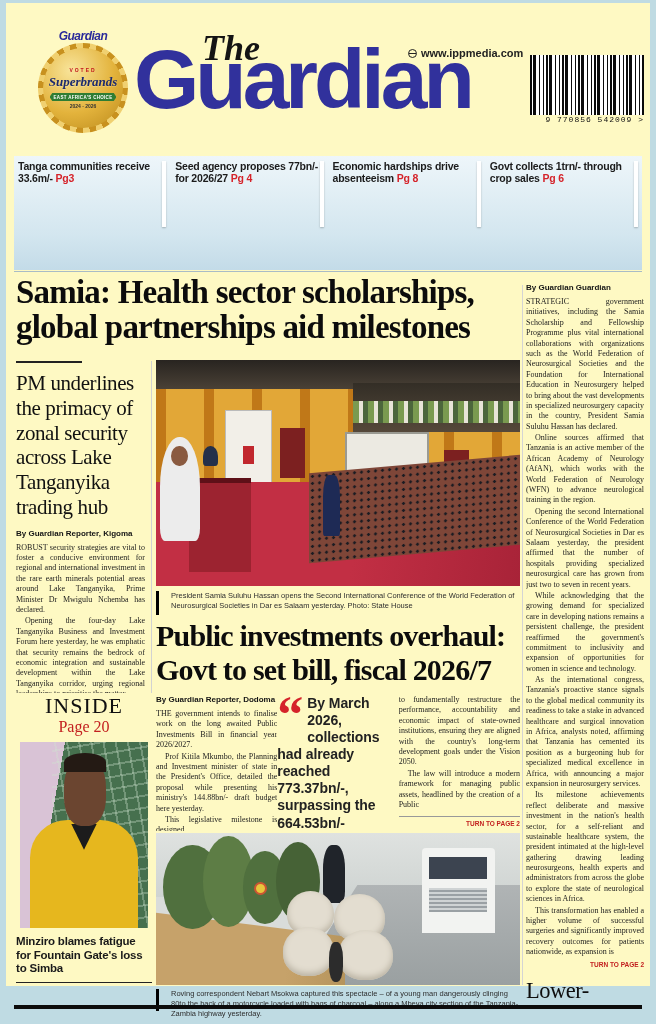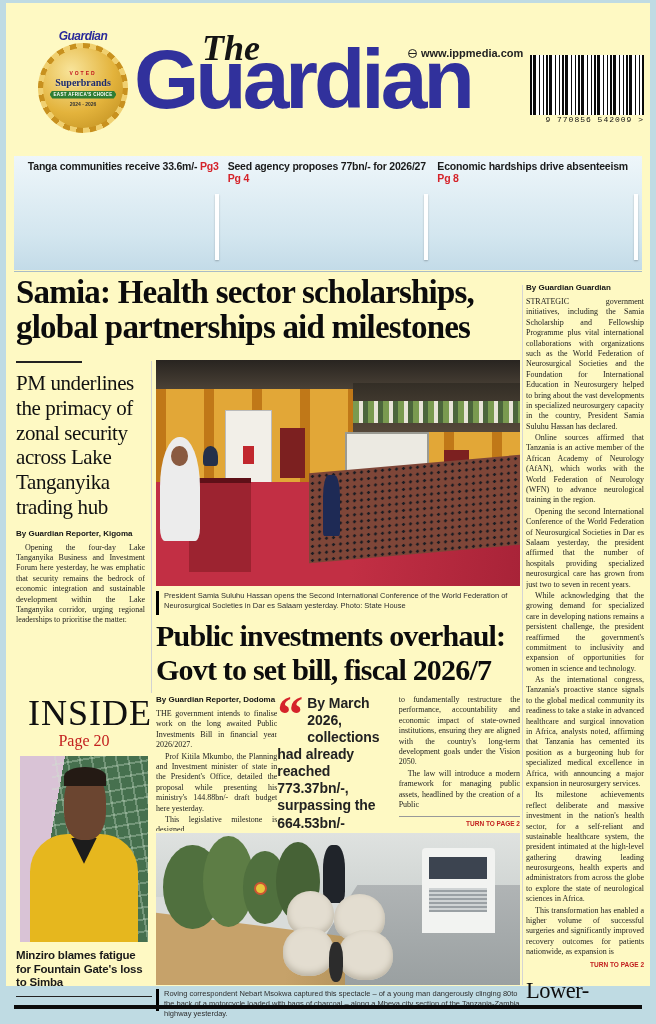--- a/index.html
+++ b/index.html
@@ -8,42 +8,42 @@
 
   
   .masthead{position:absolute;left:0;top:0;width:644px;height:128px;}
   .badge{position:absolute;left:24px;top:26px;width:106px;height:104px;text-align:center;}
   .badge-brand{font-size:12px;font-weight:bold;color:#2a2a9a;font-style:italic;letter-spacing:-.5px;}
   .seal-burst{position:absolute;left:8px;top:14px;width:90px;height:90px;border-radius:50%;
     background:repeating-conic-gradient(#c8911f 0deg 9deg,#f0d070 9deg 18deg);}
   .seal{position:absolute;left:13px;top:19px;width:80px;height:80px;border-radius:50%;
     background:radial-gradient(circle at 35% 28%,#f8e49a,#e3b33c 55%,#bb8a1c);display:flex;flex-direction:column;align-items:center;justify-content:center;}
   .seal-voted{font-size:5px;font-weight:bold;color:#c1121c;letter-spacing:2px;margin-bottom:1px;}
-  .seal-name{font-family:"Liberation Serif",serif;font-weight:bold;font-size:10px;color:#1c2a6e;text-shadow:0 1px 0 #fff3;}
+  .seal-name{font-family:"Liberation Serif",serif;font-style:italic;font-weight:bold;font-size:13px;color:#1c2a6e;text-shadow:0 1px 0 #fff3;}
   .seal-ribbon{margin-top:3px;background:#2f7d33;color:#fff;font-size:4.5px;font-weight:bold;padding:1.5px 4px;clip-path:polygon(4% 0,96% 0,100% 50%,96% 100%,4% 100%,0 50%);letter-spacing:.3px;}
   .seal-years{font-size:5px;font-weight:bold;color:#333;margin-top:2px;}
   .logo-the{position:absolute;left:196px;top:24px;font-family:"Liberation Serif",serif;font-style:italic;font-weight:bold;font-size:36px;color:#141414;}
   .logo-main{position:absolute;left:128px;top:34px;font-size:84px;font-weight:bold;letter-spacing:-4px;color:#31319c;line-height:1;}
   .website{position:absolute;left:402px;top:44px;font-size:11px;font-weight:bold;color:#222;display:flex;align-items:center;gap:4px;}
   .globe{width:9px;height:9px;border:1.5px solid #222;border-radius:50%;display:inline-block;position:relative;}
   .globe:after{content:"";position:absolute;left:0;top:3px;width:100%;height:1px;background:#222;}
   .barcode-wrap{position:absolute;left:524px;top:52px;width:114px;text-align:right;}
   .barcode{width:114px;height:60px;background:repeating-linear-gradient(90deg,#0a0a0a 0 2px,#fff 2px 3px,#0a0a0a 3px 6px,#fff 6px 9px,#0a0a0a 9px 10px,#fff 10px 13px,#0a0a0a 13px 14px,#fff 14px 16px);}
   .barcode-num{font-family:"Liberation Mono",monospace;font-size:8px;color:#111;letter-spacing:1px;}
 
   
   .infobar{position:absolute;left:8px;top:130px;width:628px;height:22px;border-top:2.5px solid #101010;border-bottom:1.5px solid #101010;display:flex;align-items:center;margin-top:24px;}
   .infobar span{font-size:8.5px;font-weight:bold;color:#1a1a1a;letter-spacing:.2px;}
   .info-issn{flex:1;}
   .info-country{width:160px;text-align:left;}
   .info-date{width:150px;text-align:center;}
 
   
   .teasers{position:absolute;left:8px;top:153px;width:628px;height:114px;background:linear-gradient(180deg,#eef6fa 0%,#d3e6ef 70%,#c3dbe8 100%);display:flex;gap:9px;padding:5px 4px 8px 4px;}
-  .teaser{flex:1;display:flex;flex-direction:column;align-items:flex-end;}
+  .teaser{flex:1;display:flex;}
   .teaser-head{font-size:10.5px;font-weight:bold;line-height:1.12;color:#1b1b1b;height:33px;letter-spacing:-.2px;}
   .pg{color:#d5232a;}
   .teaser-img{height:66px;border:2px solid #fff;position:relative;overflow:hidden;box-shadow:0 1px 2px rgba(0,0,0,.25);}
 
   
   .t1{background:linear-gradient(100deg,#e8d44a 0 12%,#7fb8a8 12% 45%,#57a096 45% 100%);}
   .t1 .fig-a{position:absolute;left:14%;top:28%;width:26%;height:72%;background:#17221f;border-radius:45% 45% 10% 10%;}
   .t1 .fig-b{position:absolute;left:42%;top:12%;width:34%;height:88%;background:#274a66;border-radius:40% 40% 8% 8%;}
   .t1 .cap-b{position:absolute;left:46%;top:6%;width:26%;height:16%;background:#2e3a30;border-radius:50% 50% 20% 20%;}
   .t1 .table{position:absolute;left:0;bottom:0;width:100%;height:14%;background:#27313a;}
@@ -89,21 +89,21 @@
   .conf-door{position:absolute;background:#7c2020;width:7%;height:22%;top:30%;}
   .conf-carpet{position:absolute;left:0;bottom:0;width:100%;height:46%;background:linear-gradient(100deg,#c22f44 0 55%,#a82338 100%);}
   .conf-audience{position:absolute;right:0;bottom:14%;width:58%;height:40%;transform:skewY(-5deg);
     background:radial-gradient(circle 2px,#1c1c22 0 1.4px,transparent 1.6px) 0 0/7px 7px,#7e4638;}
   .conf-podium{position:absolute;left:9%;bottom:6%;width:17%;height:42%;background:#9c2330;border-top:5px solid #5e1018;}
   .conf-speaker{position:absolute;left:1%;top:34%;width:11%;height:46%;background:#ececec;border-radius:48% 48% 12% 12%;}
   .conf-speaker-face{position:absolute;left:4.2%;top:38%;width:4.5%;height:9%;background:#8a5a40;border-radius:50%;}
   .conf-man{position:absolute;left:46%;bottom:22%;width:4.5%;height:27%;background:#1e2a55;border-radius:35% 35% 8% 8%;}
   .conf-spk2{position:absolute;left:13%;top:38%;width:4%;height:9%;background:#24304a;border-radius:50% 50% 20% 20%;}
 
-  .caption{font-size:7.5px;line-height:1.3;color:#2e2e2e;border-left:3px solid #000;padding-left:5px;}
+  .caption{font-size:7.5px;line-height:1.3;color:#2e2e2e;border-left:3px solid #000;padding-left:12px;}
   .conf-caption{position:absolute;left:150px;top:588px;width:364px;height:24px;}
 
   .pub-headline{position:absolute;left:150px;top:616px;width:366px;font-family:"Liberation Serif",serif;font-weight:bold;font-size:30px;line-height:1.12;letter-spacing:-.8px;color:#0c0c0c;}
 
   .pub-cols{position:absolute;left:150px;top:692px;width:364px;height:136px;display:flex;}
   .pub-col{flex:1;overflow:hidden;}
   .quote-mark{float:left;font-family:"Liberation Serif",serif;font-weight:bold;font-size:52px;line-height:.55;color:#d5232a;margin:6px 4px 0 0;}
   .quote-text{font-size:14px;font-weight:bold;line-height:1.22;color:#222;letter-spacing:-.1px;}
   .pub-col3 .sep{width:100%;height:1px;background:#999;margin-top:6px;}
 
@@ -117,21 +117,21 @@
   .truck-grille{position:absolute;right:9%;top:36%;width:16%;height:16%;background:repeating-linear-gradient(#cfd3d4 0 2px,#9aa0a4 2px 4px);}
   .sack{position:absolute;background:#e3ddd0;border-radius:50% 50% 45% 45%;box-shadow:inset 0 -3px 6px #b9b2a2;}
   .rider{position:absolute;left:46%;top:8%;width:6%;height:38%;background:#20242a;border-radius:40% 40% 20% 20%;}
   .bike-wheel{position:absolute;left:47.5%;bottom:2%;width:4%;height:26%;background:#2c2c2c;border-radius:40%;}
   .sign50{position:absolute;left:27%;top:32%;width:13px;height:13px;border-radius:50%;background:#e8c63c;border:2px solid #c53;}
 
   .road-caption{position:absolute;left:150px;top:986px;width:364px;height:22px;}
 
   
   .inside{position:absolute;left:10px;top:692px;width:136px;height:318px;text-align:center;}
-  .inside-title{font-family:"Liberation Serif",serif;font-size:36px;letter-spacing:1px;color:#101010;line-height:1;text-align:right;}
+  .inside-title{font-family:"Liberation Serif",serif;font-size:22px;letter-spacing:1px;color:#101010;line-height:1;}
   .inside-page{font-family:"Liberation Serif",serif;font-size:16px;color:#c3201f;margin-top:1px;}
   .player-photo{margin:6px auto 0 auto;width:128px;height:186px;position:relative;overflow:hidden;background:linear-gradient(100deg,#d9c3d6 0 28%,#46704e 28% 100%);}
   .fence{position:absolute;right:0;top:0;width:75%;height:100%;background:repeating-linear-gradient(80deg,transparent 0 10px,#cfe3cf55 10px 12px),repeating-linear-gradient(-10deg,transparent 0 10px,#cfe3cf55 10px 12px);}
   .player-head{position:absolute;left:34%;top:7%;width:33%;height:38%;background:#6b4530;border-radius:46% 46% 40% 40%;}
   .player-hairline{position:absolute;left:34%;top:6%;width:33%;height:10%;background:#241a14;border-radius:50% 50% 0 0;}
   .player-jersey{position:absolute;left:8%;top:42%;width:84%;height:58%;background:#e6b71e;border-radius:35% 35% 0 0;}
   .player-collar{position:absolute;left:40%;top:44%;width:20%;height:14%;background:#1c1c1c;clip-path:polygon(0 0,100% 0,50% 100%);}
   .inside-caption{margin-top:7px;text-align:left;font-size:11.5px;font-weight:bold;line-height:1.18;color:#1a1a1a;letter-spacing:-.2px;}
   .inside-rule{margin-top:6px;height:1.5px;background:#222;}
 
@@ -197,30 +197,40 @@
       <div class="teaser-img t3">
         <div class="board"></div>
         <div class="head" style="left:28%;top:10%;width:12%;height:22%;"></div>
         <div class="kid" style="left:22%;top:28%;width:24%;height:70%;"></div>
         <div class="head" style="left:8%;top:46%;width:14%;height:26%;"></div>
         <div class="kid" style="left:2%;top:66%;width:26%;height:34%;background:#dfe4ea;"></div>
         <div class="head" style="left:72%;top:6%;width:16%;height:30%;"></div>
         <div class="kid" style="left:58%;top:30%;width:42%;height:70%;"></div>
       </div>
     </div>
+    <div class="teaser">
+      <div class="teaser-head"><span>Govt collects 1trn/- through crop sales </span><span class="pg">Pg 6</span></div>
+      <div class="teaser-img t4">
+        <div class="hair"></div>
+        <div class="face"></div>
+        <div class="top"></div>
+        <div class="desk"></div>
+      </div>
+    </div>
   </div>
 
   <div class="rule-thin"></div>
 
   <div class="lead-headline">Samia: Health sector scholarships, global partnerships aid milestones</div>
 
   <div class="col-left">
     <div class="toprule"></div>
     <div class="pm-headline">PM underlines the primacy of zonal security across Lake Tanganyika trading hub</div>
     <div class="byline">By Guardian Reporter, Kigoma</div>
+    <p class="para">ROBUST security strategies are vital to foster a conducive environment for regional and international investment in the rare earth minerals potential areas around Lake Tanganyika, Prime Minister Dr Mwigulu Nchemba has declared.</p>
     <p class="para ind">Opening the four-day Lake Tanganyika Business and Investment Forum here yesterday, he was emphatic that security remains the bedrock of economic integration and sustainable development within the Lake Tanganyika corridor, urging regional leaderships to prioritise the matter.</p>
 
   </div>
 
   <div class="conf-photo">
     <div class="conf-wall"></div>
     <div class="conf-ceil"></div>
     <div class="conf-balcony"></div>
     <div class="conf-balcony-people"></div>
     <div class="conf-door" style="left:34%;"></div>

